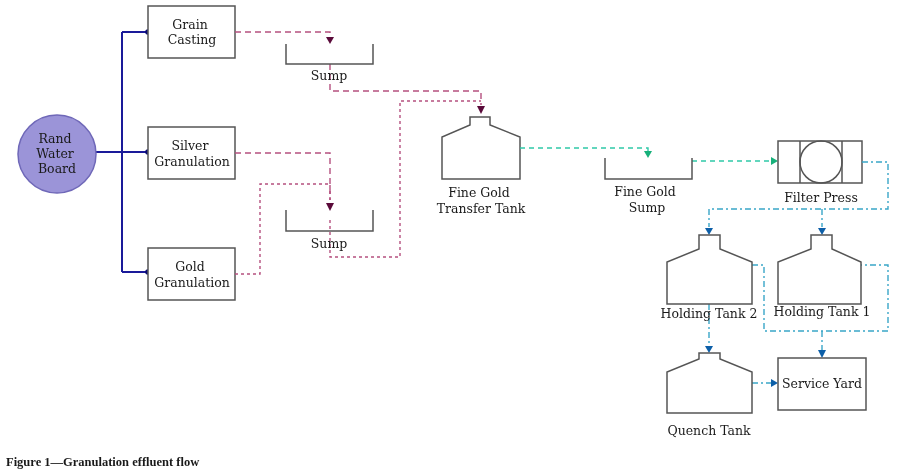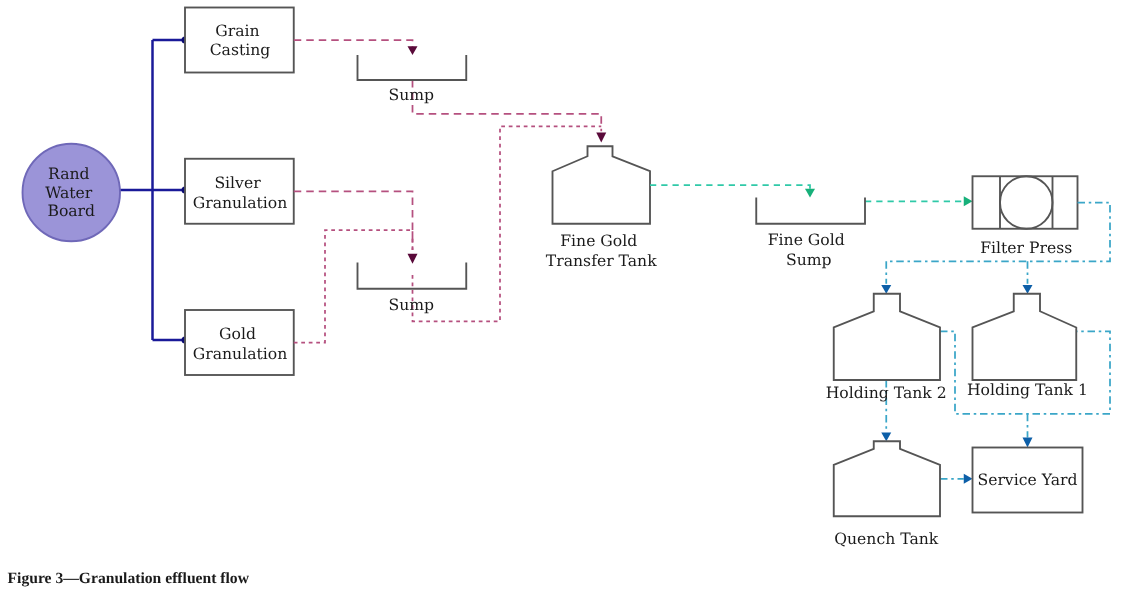--- a/index.html
+++ b/index.html
@@ -158,13 +158,13 @@
   </g>
 
   <g>
     <rect x="778" y="358" width="88" height="52" fill="#ffffff" stroke="#555555" stroke-width="1.5"></rect>
     <text class="node-text" text-anchor="middle">
       <tspan x="822" y="388">Service Yard</tspan>
     </text>
   </g>
 </svg>
 
-<div class="caption">Figure 3—Granulation effluent flow</div>
+<div class="caption">Figure 1—Granulation effluent flow</div>
 
 </body></html>

